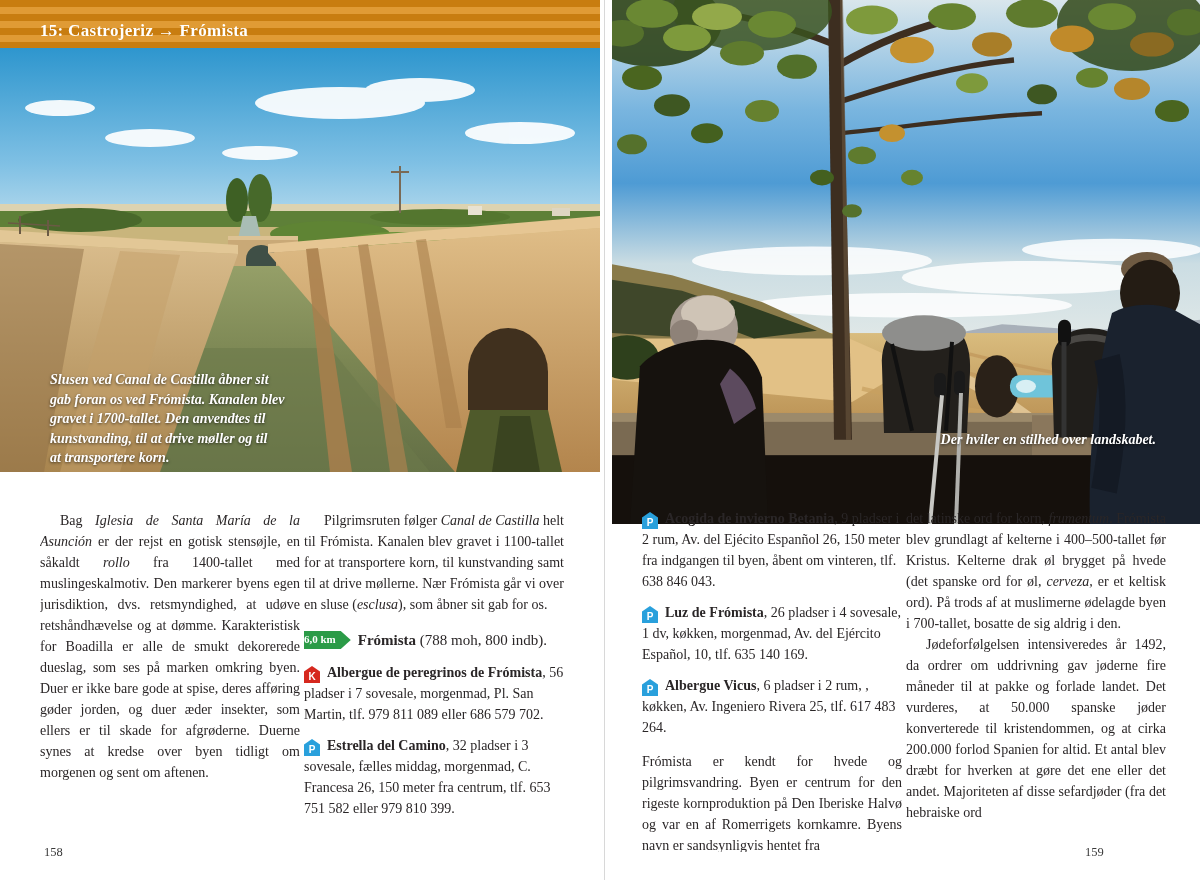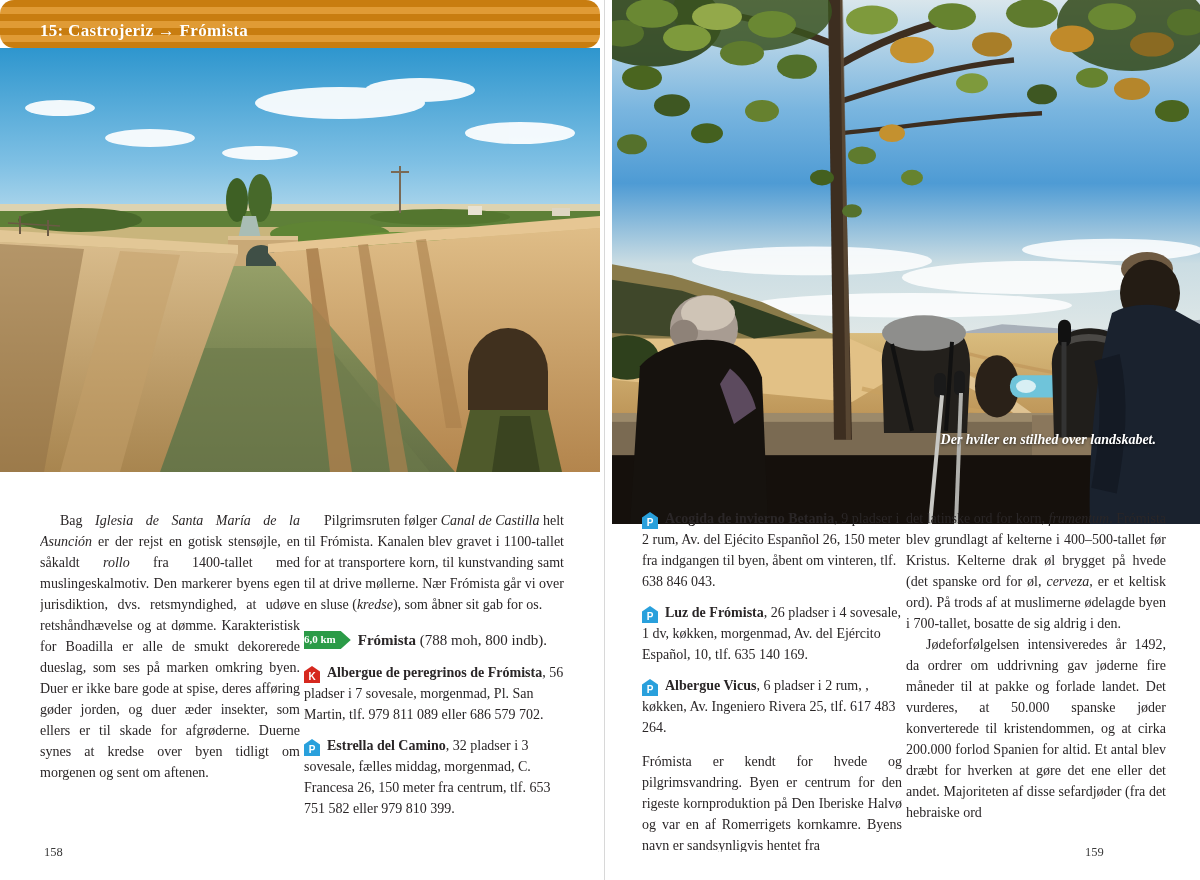--- a/index.html
+++ b/index.html
@@ -11,21 +11,21 @@
   body{font-family:"Liberation Serif", serif; color:var(--text);}
   .spread{position:relative; width:1200px; height:880px; display:flex;}
   .page{position:relative; height:880px; background:#fff;}
   .page.left{width:600px;}
   .gutter{width:12px; height:880px; background:linear-gradient(90deg,#fff 0 4px,#d8d8d8 4px 5px,#fff 5px);}
   .page.right{width:588px;}
 
   
   .band{position:absolute; top:0; left:0; width:600px; height:48px;
     background:repeating-linear-gradient(180deg, var(--band-dark) 0 7px, var(--band-light) 7px 14px);
-    display:flex; align-items:flex-end; padding:0 0 7px 40px;border-radius:14px;}
+    display:flex; align-items:flex-end; padding:0 0 7px 40px;}
   .band-title{color:#fff; font-weight:bold; font-size:17px; letter-spacing:.3px;}
 
   
   .photo{position:absolute; overflow:hidden; background:#888;}
   .photoL{top:48px; left:0; width:600px; height:424px;}
   .photoR{top:0; left:0; width:588px; height:524px;}
   .photo svg{display:block; width:100%; height:100%;}
   .caption{position:absolute; color:var(--caption); font-style:italic; font-weight:bold;
     font-size:14px; line-height:19.5px; white-space:pre-line; text-shadow:0 1px 3px rgba(0,0,0,.65);}
   .capL{left:50px; top:322px; width:320px;}
@@ -128,28 +128,33 @@
         <line x1="8" y1="175" x2="60" y2="178" stroke="#6a5a44" stroke-width="1.5"></line>
         <polygon points="600,168 268,196 268,205 600,180" fill="#e6c693"></polygon>
         <polygon points="600,180 268,205 455,424 600,424" fill="url(#stoneR)"></polygon>
         <polygon points="306,201 318,200 352,424 330,424" fill="#a97f4c" opacity="0.85"></polygon>
         <polygon points="358,197 368,196 408,424 390,424" fill="#ab8150" opacity="0.7"></polygon>
         <polygon points="416,192 426,191 462,380 446,380" fill="#a87e4b" opacity="0.6"></polygon>
         <path d="M468,362 v-38 a40,44 0 0 1 80,0 v38 z" fill="#40301e"></path>
         <polygon points="470,362 548,362 562,424 456,424" fill="#4f5a2b"></polygon>
         <polygon points="500,368 530,368 540,424 492,424" fill="#3a4420"></polygon>
       </svg>
+      <div class="caption capL">Slusen ved Canal de Castilla åbner sit
+gab foran os ved Frómista. Kanalen blev
+gravet i 1700-tallet. Den anvendtes til
+kunstvanding, til at drive møller og til
+at transportere korn.</div>
     </div>
 
     <div class="textcols textL">
       <div class="col">
         <p class="para indent"><span>Bag </span><span class="it">Iglesia de Santa María de la Asunción</span><span> er der rejst en gotisk stensøjle, en såkaldt </span><span class="it">rollo</span><span> fra 1400-tallet med muslingeskalmotiv. Den markerer byens egen jurisdiktion, dvs. retsmyndighed, at udøve retshåndhævelse og at dømme. Karakteristisk for Boadilla er alle de smukt dekorerede dueslag, som ses på marken omkring byen. Duer er ikke bare gode at spise, deres afføring gøder jorden, og duer æder insekter, som ellers er til skade for afgrøderne. Duerne synes at kredse over byen tidligt om morgenen og sent om aftenen.</span></p>
       </div>
       <div class="col">
-        <p class="para indent"><span>Pilgrimsruten følger </span><span class="it">Canal de Castilla</span><span> helt til Frómista. Kanalen blev gravet i 1100-tallet for at transportere korn, til kunstvanding samt til at drive møllerne. Nær Frómista går vi over en sluse (</span><span class="it">kredse</span><span>), som åbner sit gab for os.</span></p>
+        <p class="para indent"><span>Pilgrimsruten følger </span><span class="it">Canal de Castilla</span><span> helt til Frómista. Kanalen blev gravet i 1100-tallet for at transportere korn, til kunstvanding samt til at drive møllerne. Nær Frómista går vi over en sluse (</span><span class="it">esclusa</span><span>), som åbner sit gab for os.</span></p>
         <p class="townline">
           <span class="badge">6,0 km</span><span class="town-name">Frómista</span><span> (788 moh, 800 indb).</span>
         </p>
         <p class="entry">
           <span class="hicon red">K</span><span class="bname">Albergue de peregrinos de Frómista</span><span>, 56 pladser i 7 sovesale, morgenmad, Pl. San Martin, tlf. 979 811 089 eller 686 579 702.</span>
         </p>
         <p class="entry">
           <span class="hicon blue">P</span><span class="bname">Estrella del Camino</span><span>, 32 pladser i 3 sovesale, fælles middag, morgenmad, C. Francesa 26, 150 meter fra centrum, tlf. 653 751 582 eller 979 810 399.</span>
         </p>
       </div>

